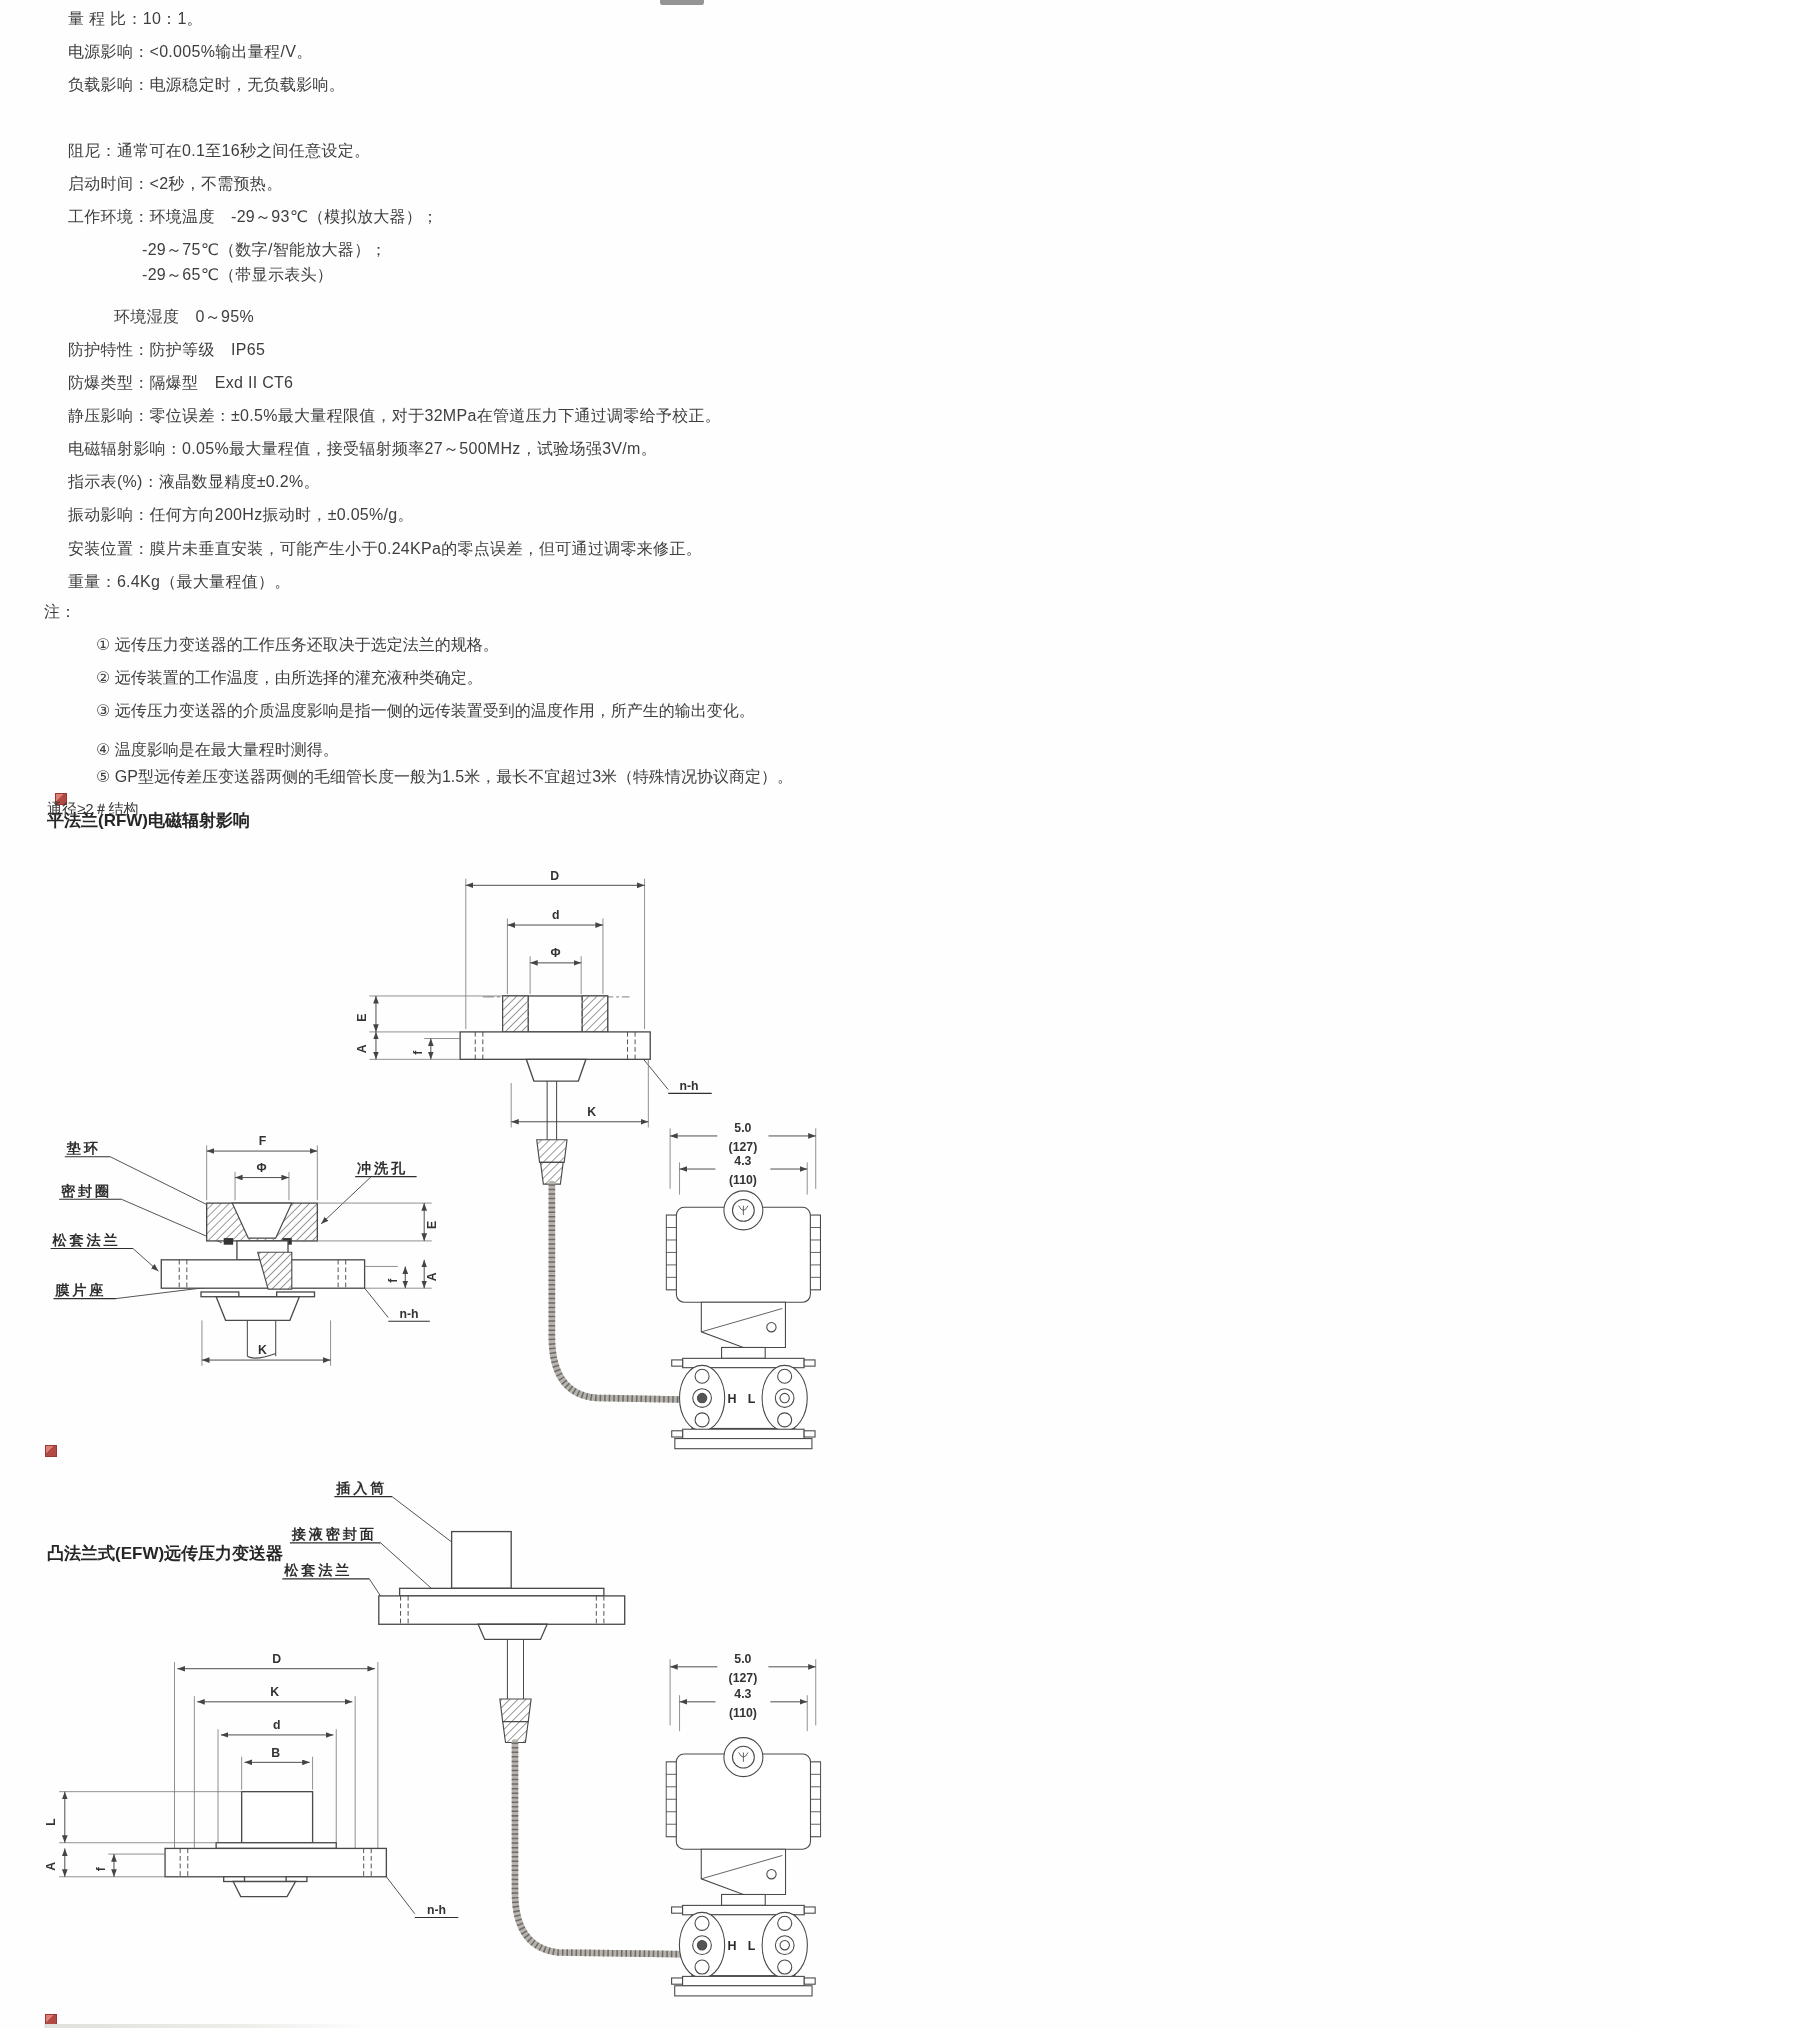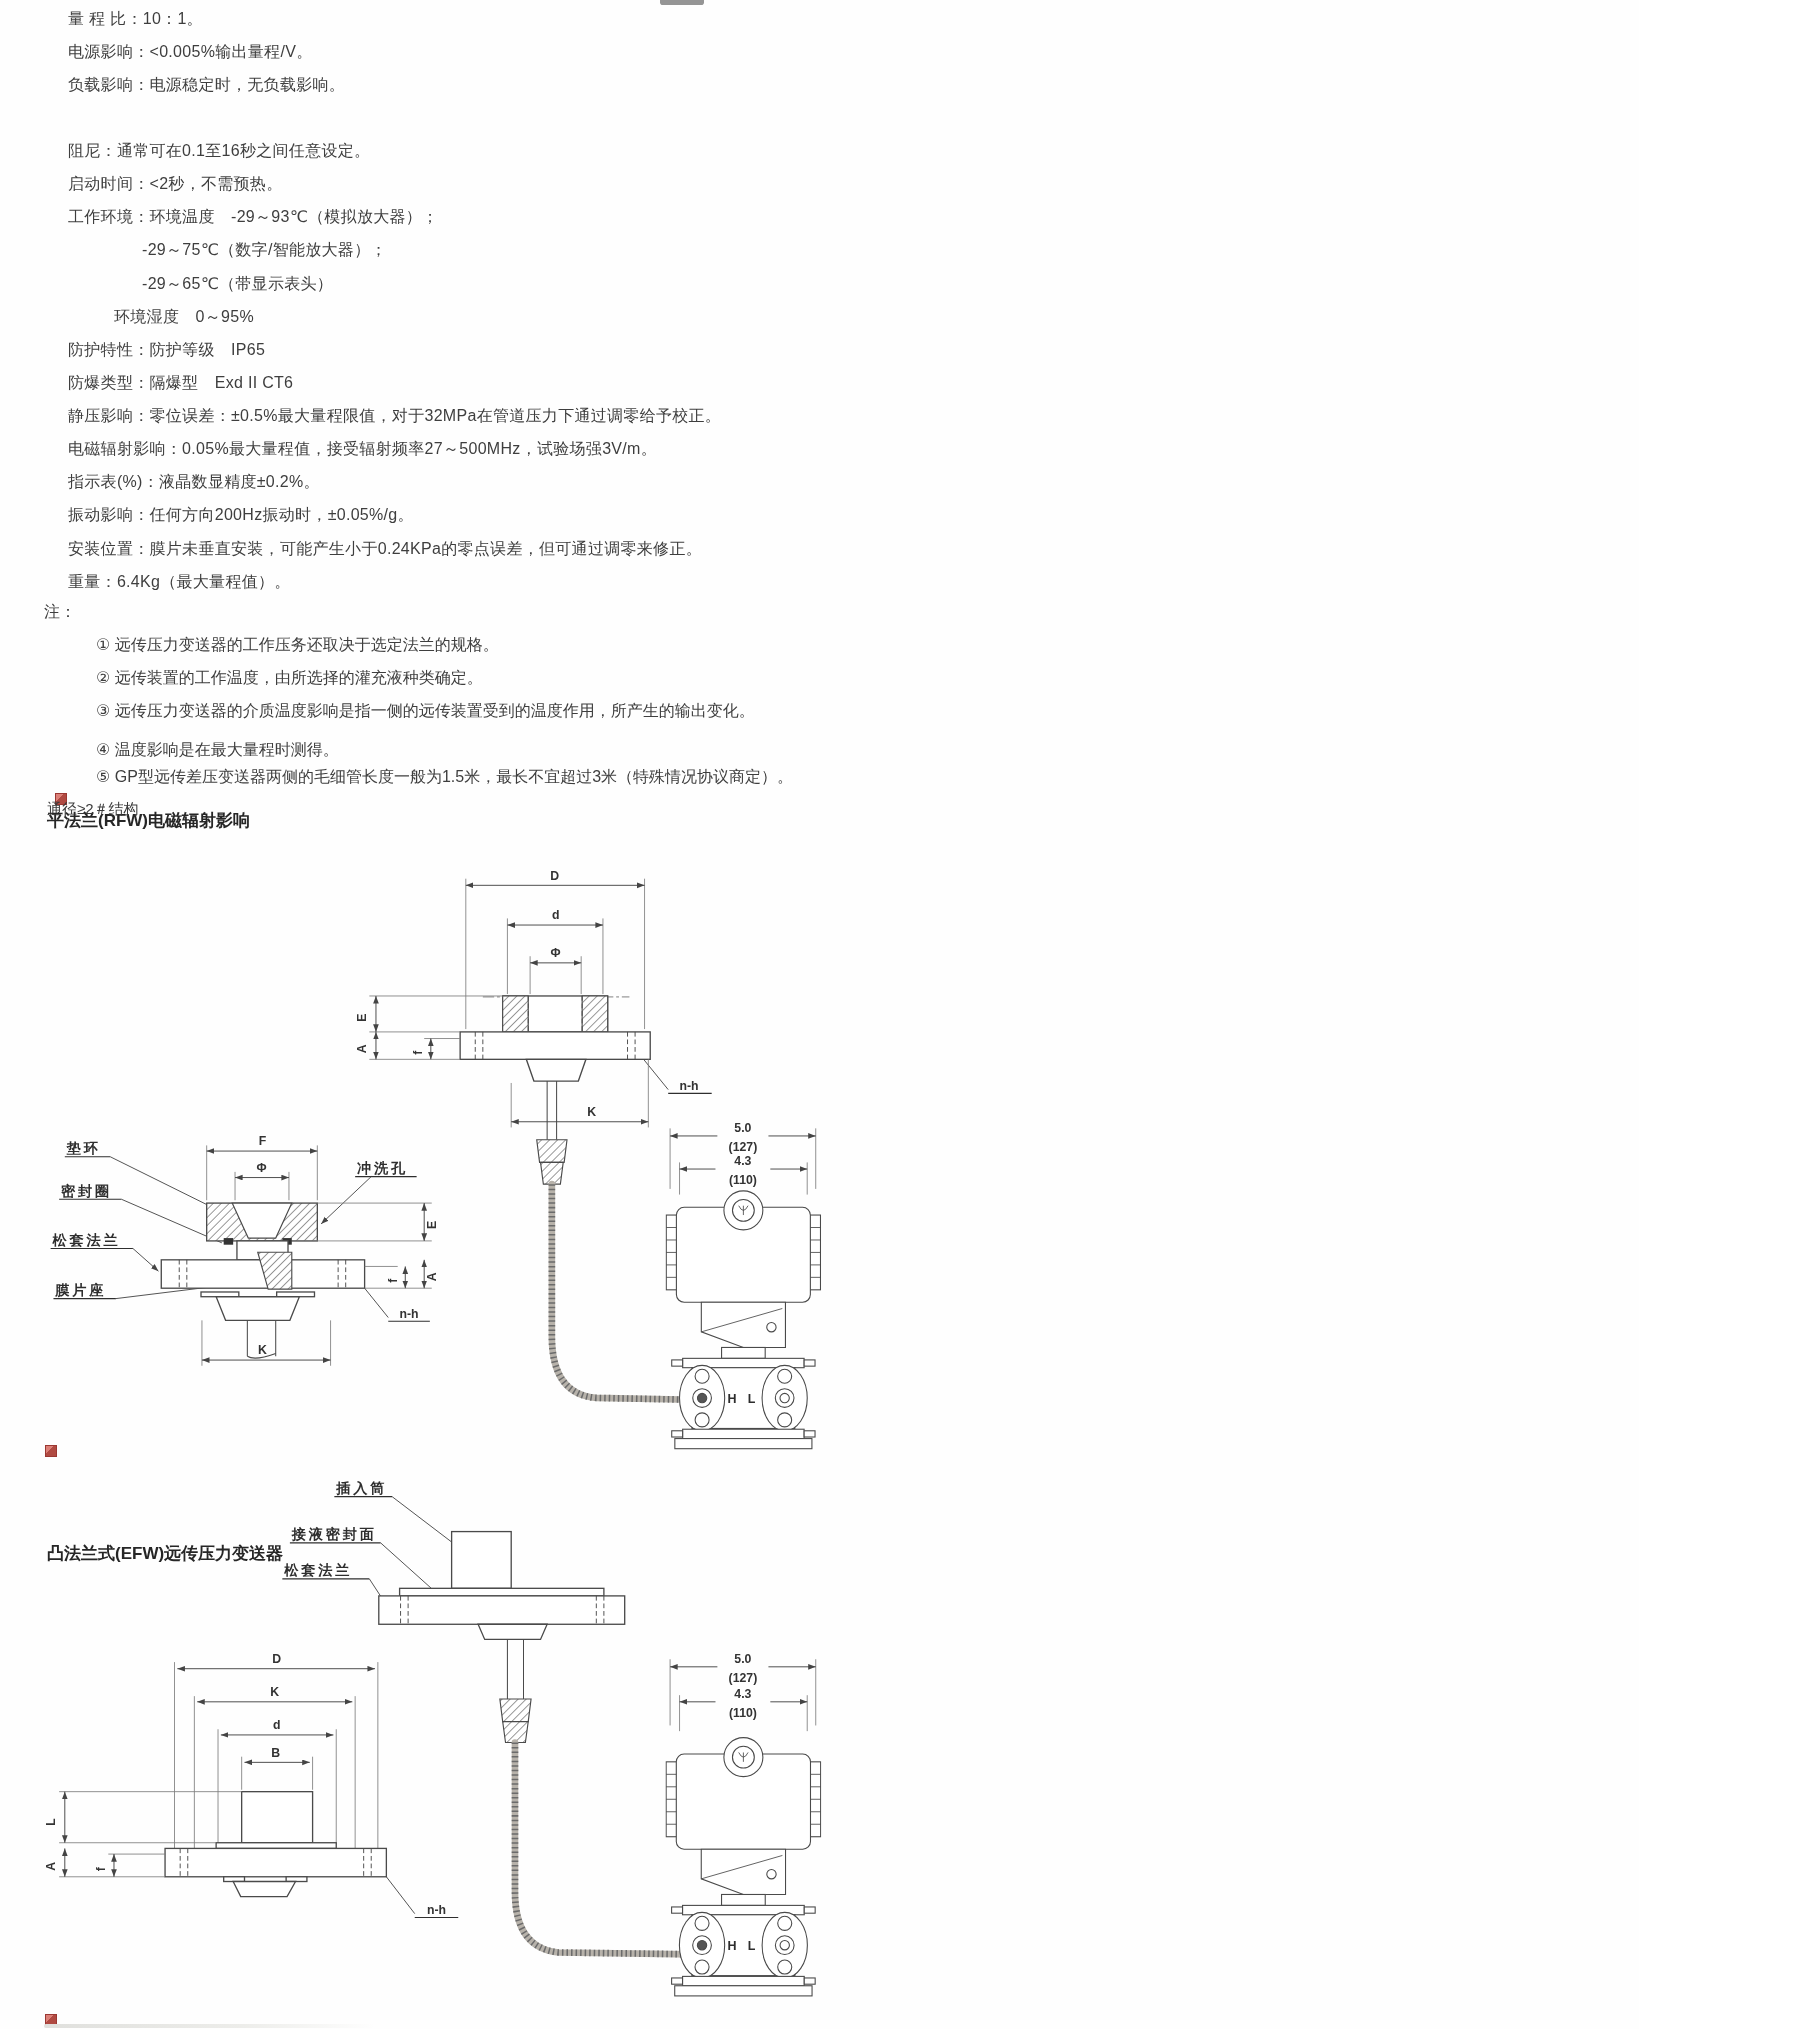--- a/index.html
+++ b/index.html
@@ -39,21 +39,21 @@
 
   <div class="top-artifact"></div>
 
   <div class="spec-line" style="top:7.6px">量 程 比：10：1。</div>
   <div class="spec-line" style="top:41px">电源影响：&lt;0.005%输出量程/V。</div>
   <div class="spec-line" style="top:74px">负载影响：电源稳定时，无负载影响。</div>
   <div class="spec-line" style="top:140px">阻尼：通常可在0.1至16秒之间任意设定。</div>
   <div class="spec-line" style="top:173px">启动时间：&lt;2秒，不需预热。</div>
   <div class="spec-line" style="top:206px">工作环境：环境温度　-29～93℃（模拟放大器）；</div>
   <div class="spec-line" style="top:239px;left:142px">-29～75℃（数字/智能放大器）；</div>
-  <div class="spec-line" style="top:273px;left:142px">-29～65℃（带显示表头）</div>
+  <div class="spec-line" style="top:264px;left:142px">-29～65℃（带显示表头）</div>
   <div class="spec-line" style="top:306px;left:114px">环境湿度　0～95%</div>
   <div class="spec-line" style="top:339px">防护特性：防护等级　IP65</div>
   <div class="spec-line" style="top:372px">防爆类型：隔爆型　Exd II CT6</div>
   <div class="spec-line" style="top:405px">静压影响：零位误差：±0.5%最大量程限值，对于32MPa在管道压力下通过调零给予校正。</div>
   <div class="spec-line" style="top:438px">电磁辐射影响：0.05%最大量程值，接受辐射频率27～500MHz，试验场强3V/m。</div>
   <div class="spec-line" style="top:471px">指示表(%)：液晶数显精度±0.2%。</div>
   <div class="spec-line" style="top:504px">振动影响：任何方向200Hz振动时，±0.05%/g。</div>
   <div class="spec-line" style="top:538px">安装位置：膜片未垂直安装，可能产生小于0.24KPa的零点误差，但可通过调零来修正。</div>
   <div class="spec-line" style="top:571px">重量：6.4Kg（最大量程值）。</div>
 

